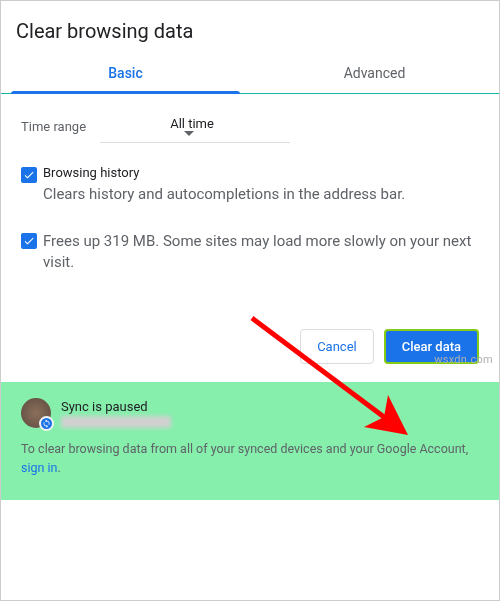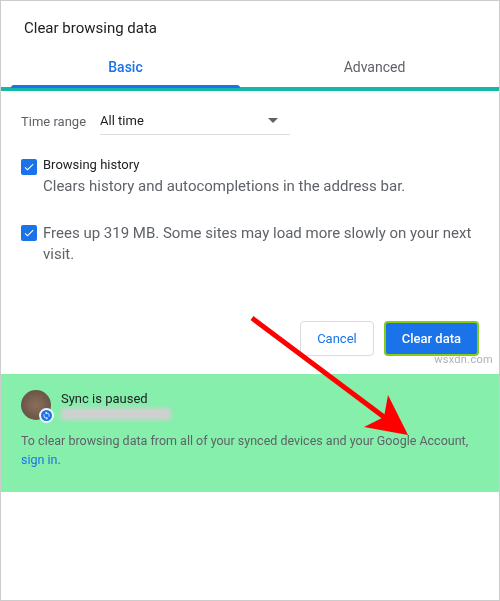--- a/index.html
+++ b/index.html
@@ -1,25 +1,25 @@
 <!DOCTYPE html>
 <html><head>
   <meta charset="utf-8">
   <style>
     * { box-sizing: border-box; margin: 0; padding: 0; }
     body { width: 500px; height: 601px; font-family: 'Segoe UI', Roboto, Arial, sans-serif; font-size: 13px; color: #202124; background: #fff; border: 1px solid #ccc; position: relative; overflow: hidden; }
-    .dialog-title { font-size: 15px; padding: 18px 20px 12px 23px; color: #202124; }
-    .tabs { display: flex; border-bottom: 4px solid #14b8a6; align-items: flex-end; }
+    .dialog-title { font-size: 20px; padding: 18px 20px 12px 15px; color: #202124; }
+    .tabs { display: flex; border-bottom: 1px solid #14b8a6; align-items: flex-end; }
     .tab { flex: 1; text-align: center; padding: 10px 0 12px 0; font-size: 14px; color: #5f6368; cursor: pointer; position: relative; }
     .tab.active { color: #1a73e8; font-weight: 500; }
     .tab.active::after { content: ''; position: absolute; left: 10px; right: 10px; bottom: -1px; height: 3px; background: #1a73e8; border-radius: 3px 3px 0 0; }
     .content { padding: 16px 20px 8px 20px; }
     .time-row { display: flex; align-items: center; gap: 14px; margin-bottom: 22px; }
     .time-label { color: #5f6368; font-size: 13px; }
-    .select { position: relative; min-width: 190px; border-bottom: 1px solid #dadce0; padding: 6px 6px 6px 0; display: flex; align-items: center; justify-content: space-between; cursor: pointer; font-size: 13px; color: #202124; }
+    .select { position: relative; min-width: 190px; border-bottom: 1px solid #dadce0; padding: 6px 6px 6px 0; display: flex; align-items: center; justify-content: space-between; cursor: pointer; font-size: 13px; color: #202124; flex-direction: column; }
     .select .arrow { margin-right: 6px; }
     .arrow-down { width: 0; height: 0; border-left: 5px solid transparent; border-right: 5px solid transparent; border-top: 5px solid #5f6368; }
     .opt-row { display: flex; gap: 6px; margin-bottom: 26px; }
     .checkbox { width: 16px; height: 16px; background: #1a73e8; border-radius: 2px; flex-shrink: 0; margin-top: 2px; display: flex; align-items: center; justify-content: center; }
     .check-svg { width: 12px; height: 12px; }
     .opt-title { color: #202124; font-size: 13px; margin-bottom: 4px; }
     .opt-desc { color: #5f6368; font-size: 15px; line-height: 1.4; }
     .actions { display: flex; justify-content: flex-end; gap: 10px; padding: 22px 20px 18px 0; }
     .btn { font-size: 13px; padding: 8px 16px; border-radius: 4px; border: 1px solid #dadce0; background: #fff; color: #1a73e8; cursor: pointer; font-family: inherit; }
     .btn.primary { background: #1a73e8; color: #fff; border: 2px solid #84cc16; font-weight: 500; }

